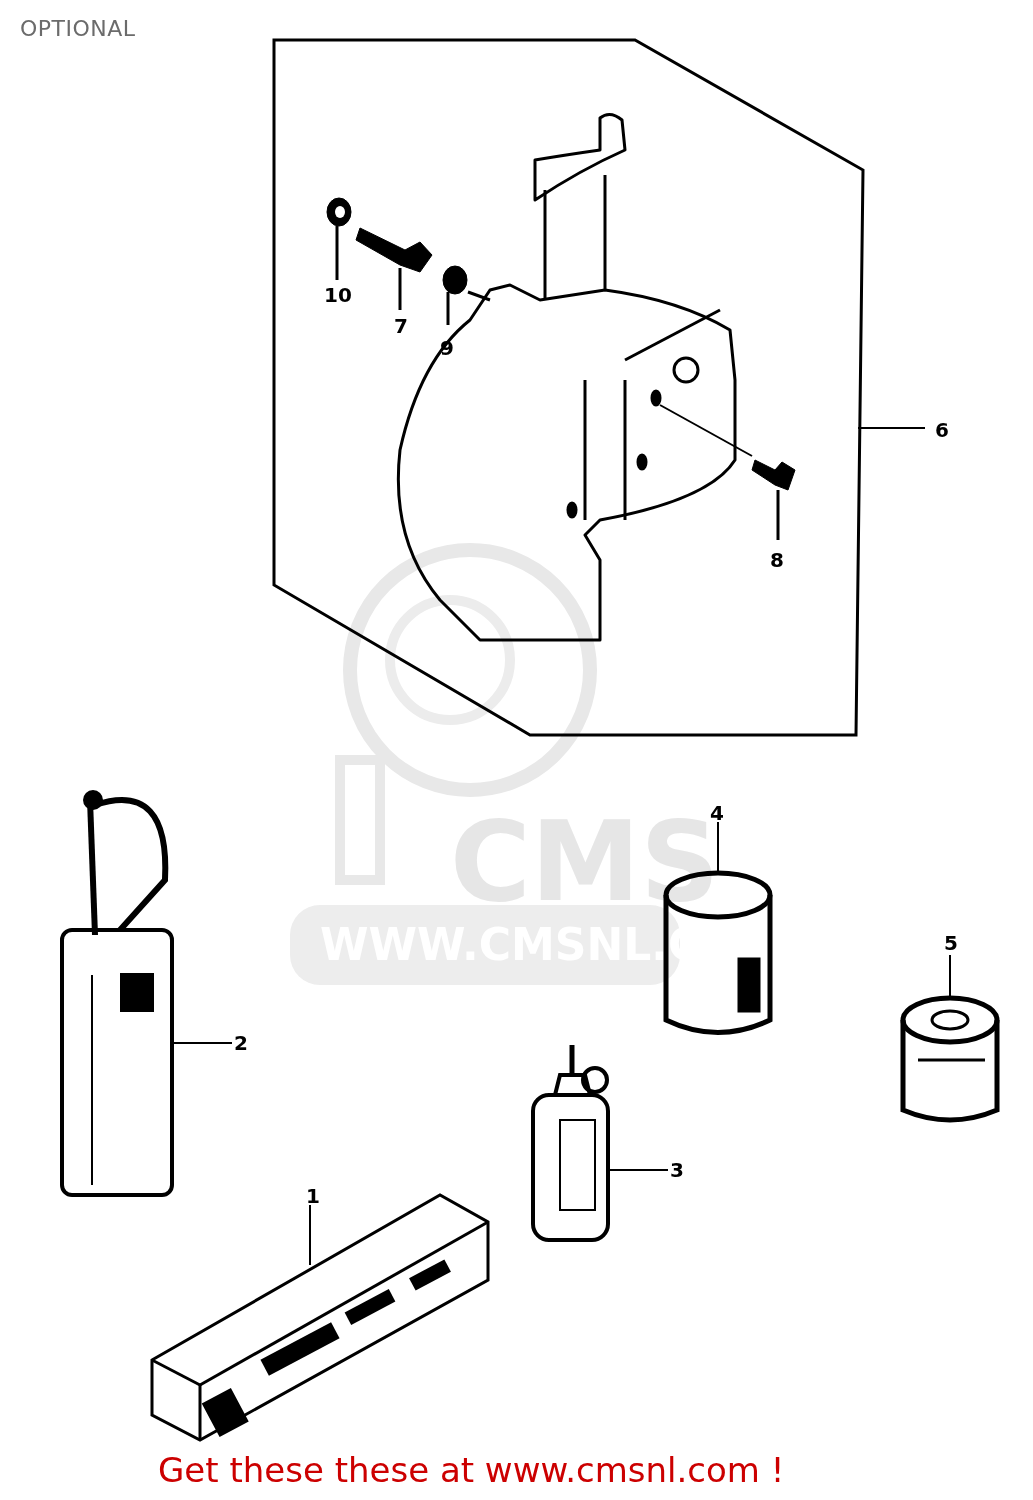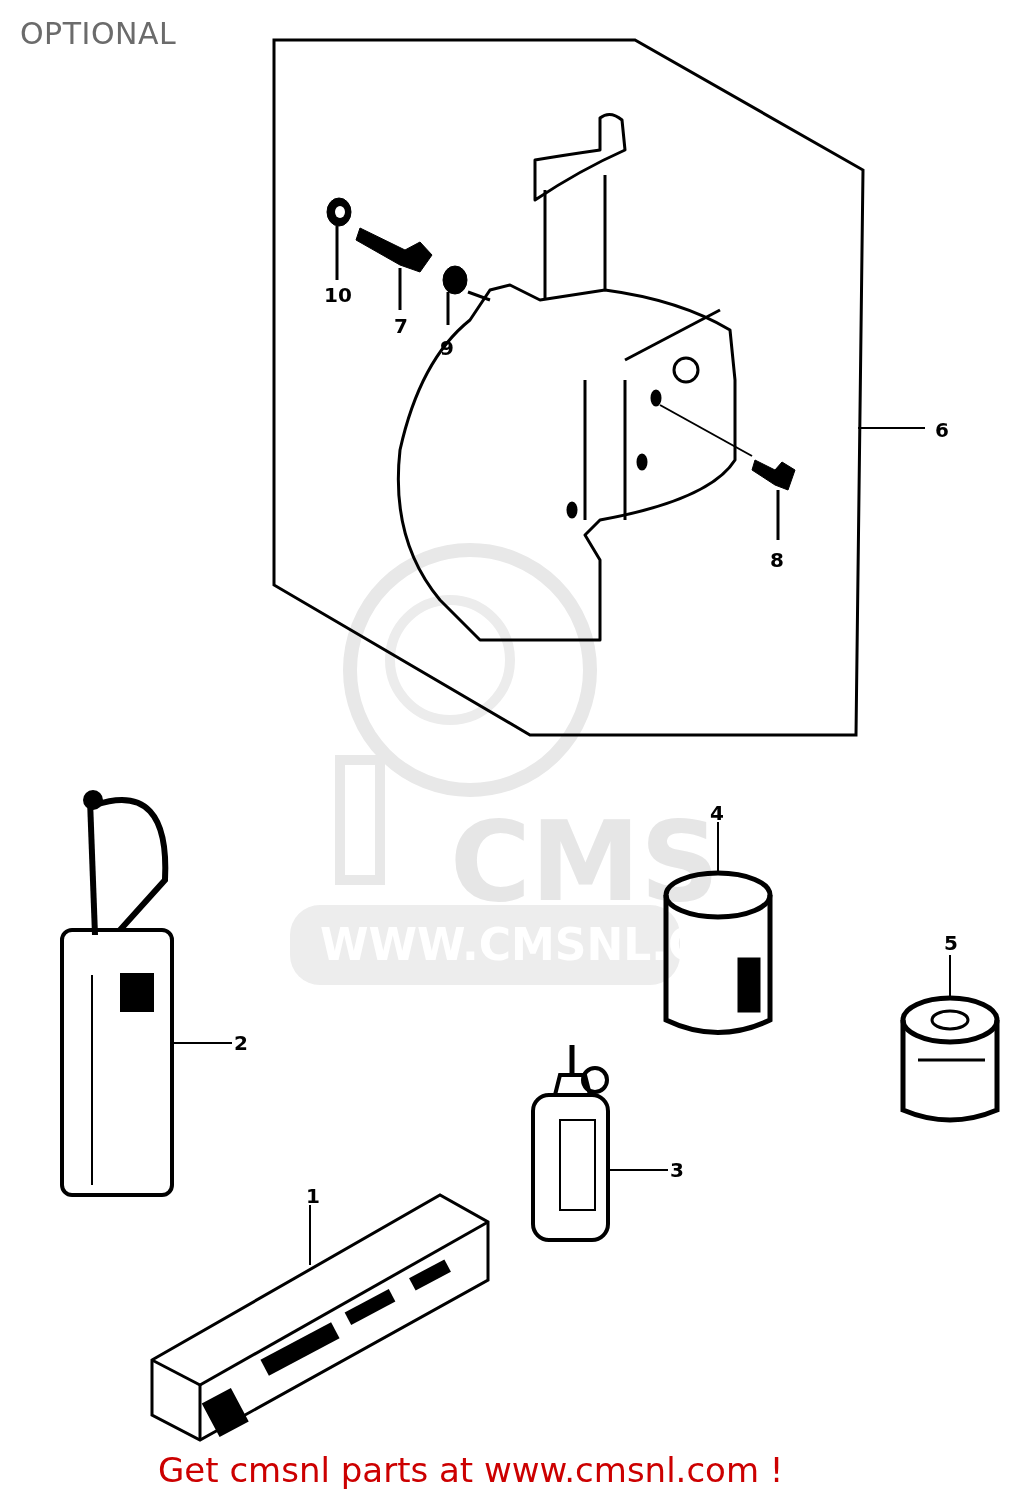--- a/index.html
+++ b/index.html
@@ -1,17 +1,17 @@
 <!DOCTYPE html>
 <html><head>
 <meta charset="utf-8">
 <style>
   html, body { margin:0; padding:0; background:#ffffff; }
   body { width:1033px; height:1500px; position:relative; overflow:hidden; font-family:"DejaVu Sans", sans-serif; }
-  .title { position:absolute; left:20px; top:16px; font-size:30px; color:#6b6b6b; letter-spacing:0.5px; font-family:"DejaVu Sans", sans-serif; }
+  .title { position:absolute; left:20px; top:16px; font-size:22px; color:#6b6b6b; letter-spacing:0.5px; font-family:"DejaVu Sans", sans-serif; }
   .footer { position:absolute; left:158px; top:1450px; font-size:34px; color:#cc0000; font-family:"DejaVu Sans", sans-serif; white-space:nowrap; }
   svg.diagram { position:absolute; left:0; top:0; }
   .lbl { font-family:"DejaVu Sans", sans-serif; font-weight:bold; font-size:20px; fill:#000; }
   .wm { font-family:"DejaVu Sans", sans-serif; font-weight:bold; fill:#e6e6e6; }
 </style>
 </head>
 <body>
 
 <div class="title">OPTIONAL</div>
 
@@ -114,13 +114,13 @@
     <text class="lbl" x="710" y="820">4</text>
     <text class="lbl" x="944" y="950">5</text>
     <text class="lbl" x="935" y="437">6</text>
     <text class="lbl" x="394" y="333">7</text>
     <text class="lbl" x="770" y="567">8</text>
     <text class="lbl" x="440" y="355">9</text>
     <text class="lbl" x="324" y="302">10</text>
   </g>
 </svg>
 
-<div class="footer">Get cmsnl parts at www.cmsnl.com !</div>
+<div class="footer">Get these these at www.cmsnl.com !</div>
 
 </body></html>

